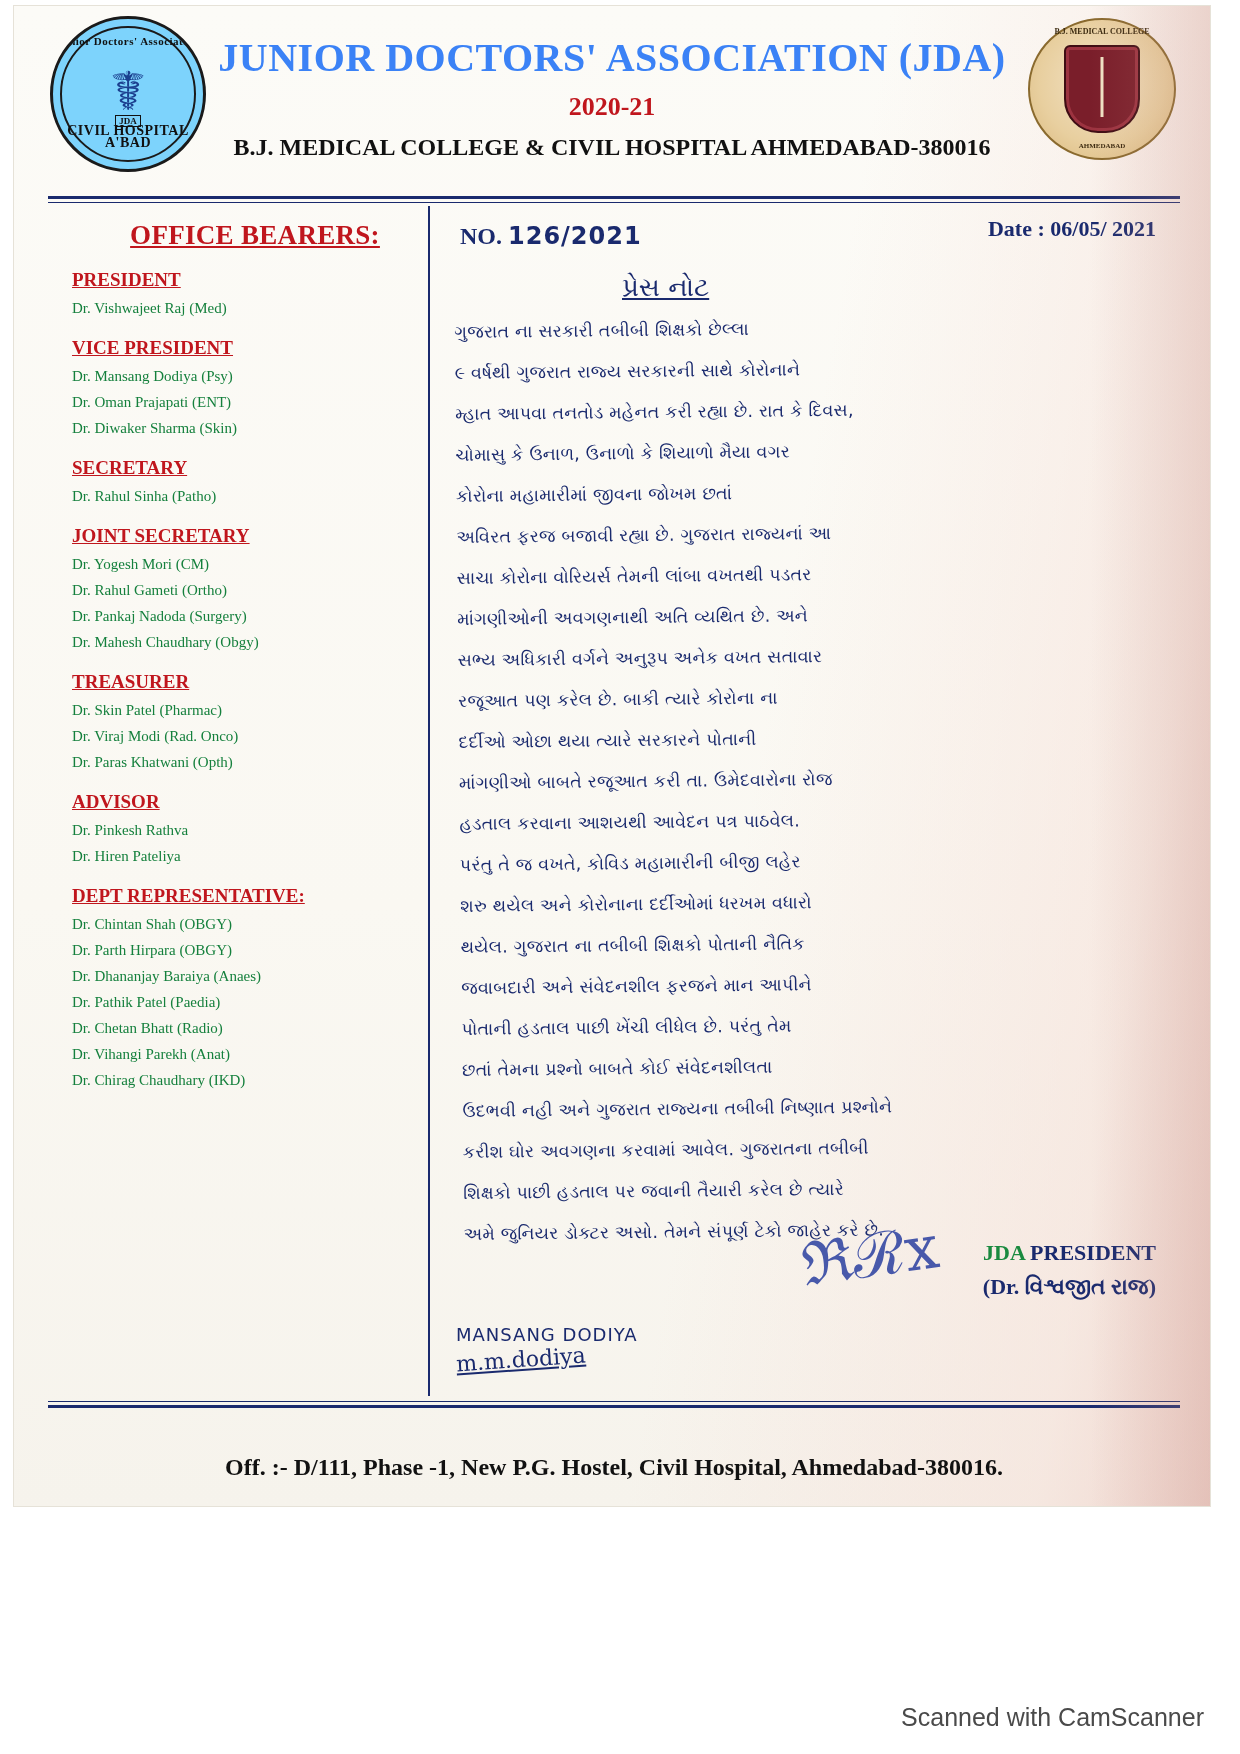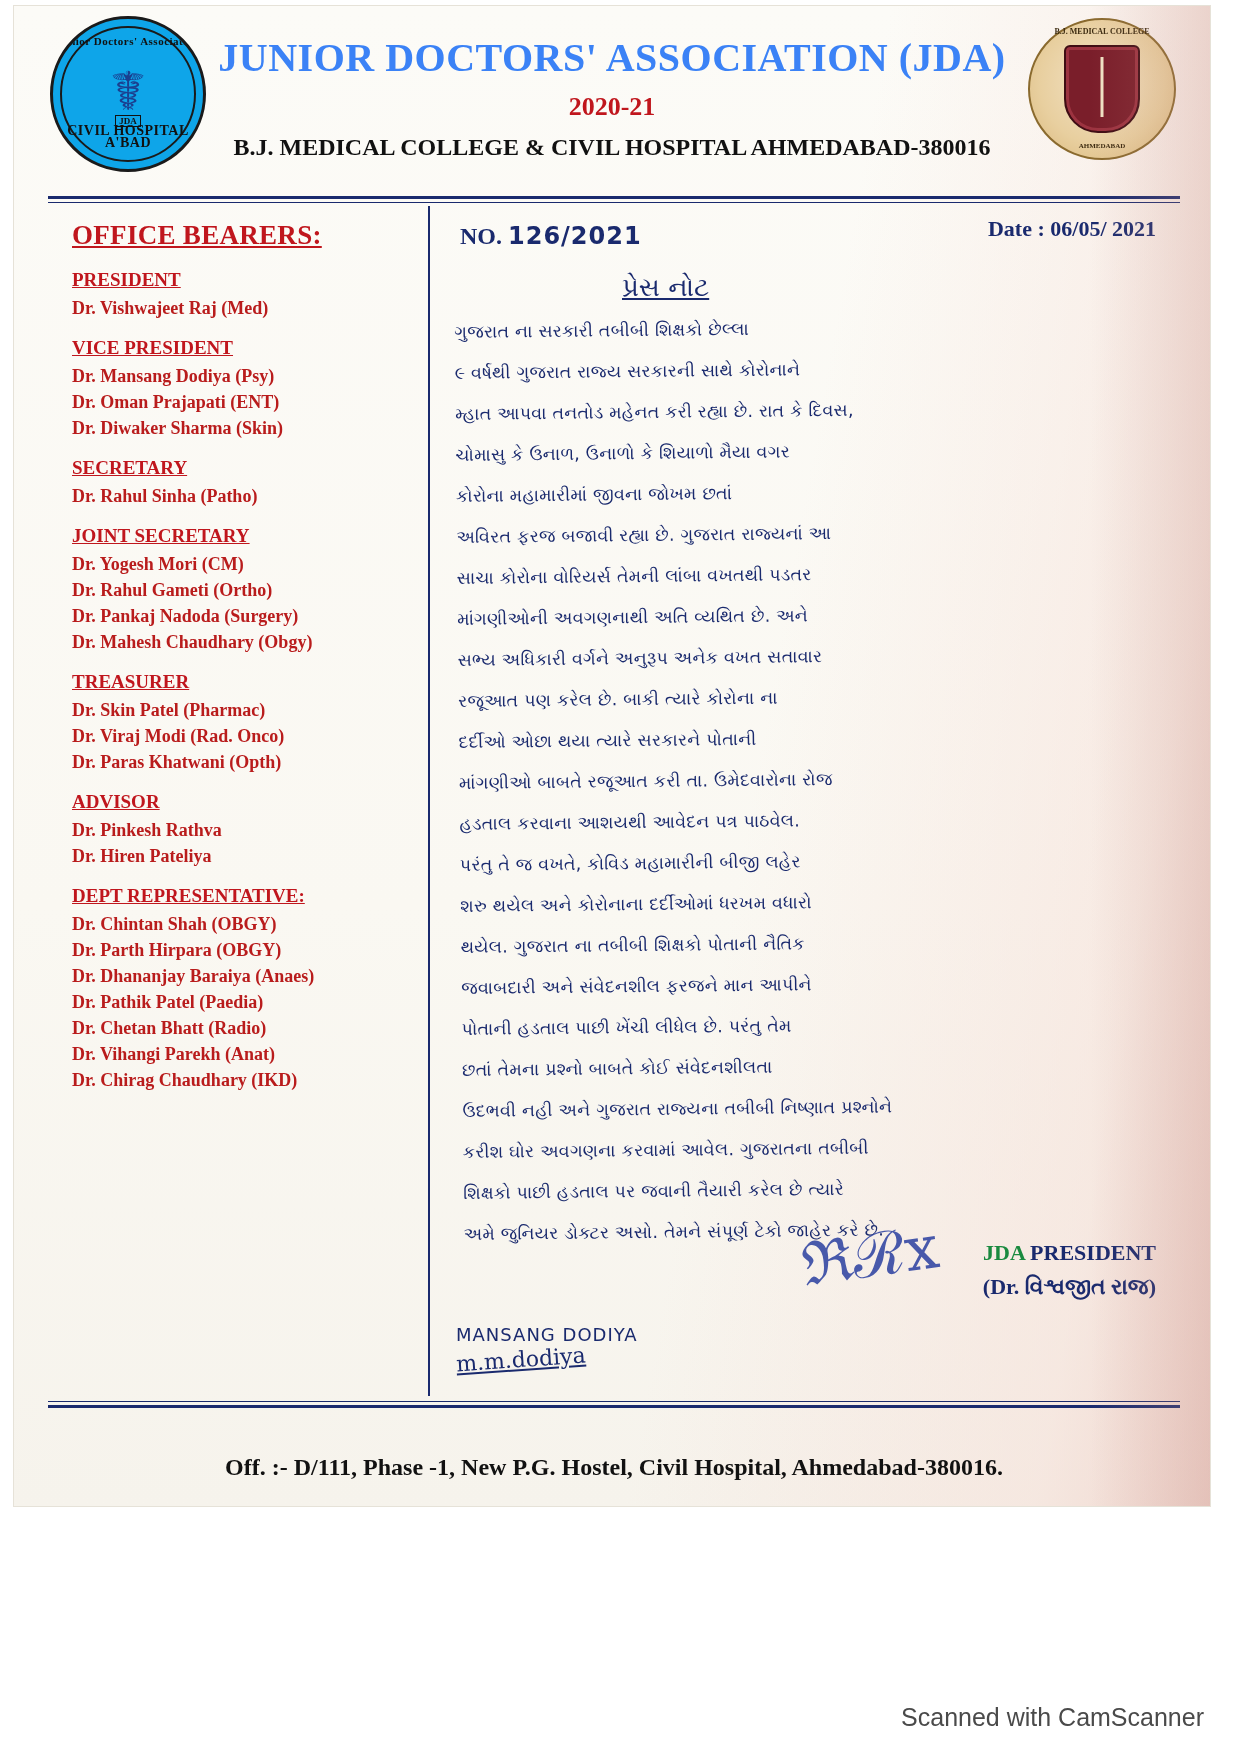--- a/index.html
+++ b/index.html
@@ -28,21 +28,21 @@
   }
   .letterhead{
     position:relative;
     height:196px;
   }
   .logo-left{
     position:absolute;left:36px;top:10px;
     width:150px;height:150px;border-radius:50%;
     border:3px solid #1a1a1a;
     display:flex;align-items:center;justify-content:center;
-    background:#0ea5e9;
+    background:#7dd3fc;
     overflow:hidden;
   }
   .logo-left .ring{
     position:absolute;inset:7px;border-radius:50%;
     border:2px solid #1a1a1a;
   }
   .logo-left .arc-top,.logo-left .arc-bot{
     position:absolute;left:0;right:0;text-align:center;
     font-size:11px;font-weight:bold;letter-spacing:.5px;color:#111;
   }
@@ -121,28 +121,29 @@
   .left-col{
     position:absolute;left:0;top:14px;width:366px;
     padding-left:24px;
     color:#111;
   }
   .office-bearers{
     font-size:27px;font-weight:bold;color:#c0161d;
     text-decoration:underline;
     margin-bottom:18px;
     letter-spacing:.3px;
+    text-align:center;
   }
   .sec-title{
     font-size:19px;font-weight:bold;color:#c0161d;
     text-decoration:underline;
     margin-top:16px;margin-bottom:4px;
   }
   .person{
-    font-size:18px;font-weight:bold;color:#b91c1c;
+    font-size:15px;font-weight:normal;color:#15803d;
     line-height:26px;
   }
   .right-col{
     position:absolute;left:398px;right:0;top:0;bottom:0;
   }
   .no-line{
     position:absolute;left:14px;top:16px;
     font-size:24px;font-weight:bold;color:#1a2a6e;
     font-family:"Liberation Serif", serif;
   }

